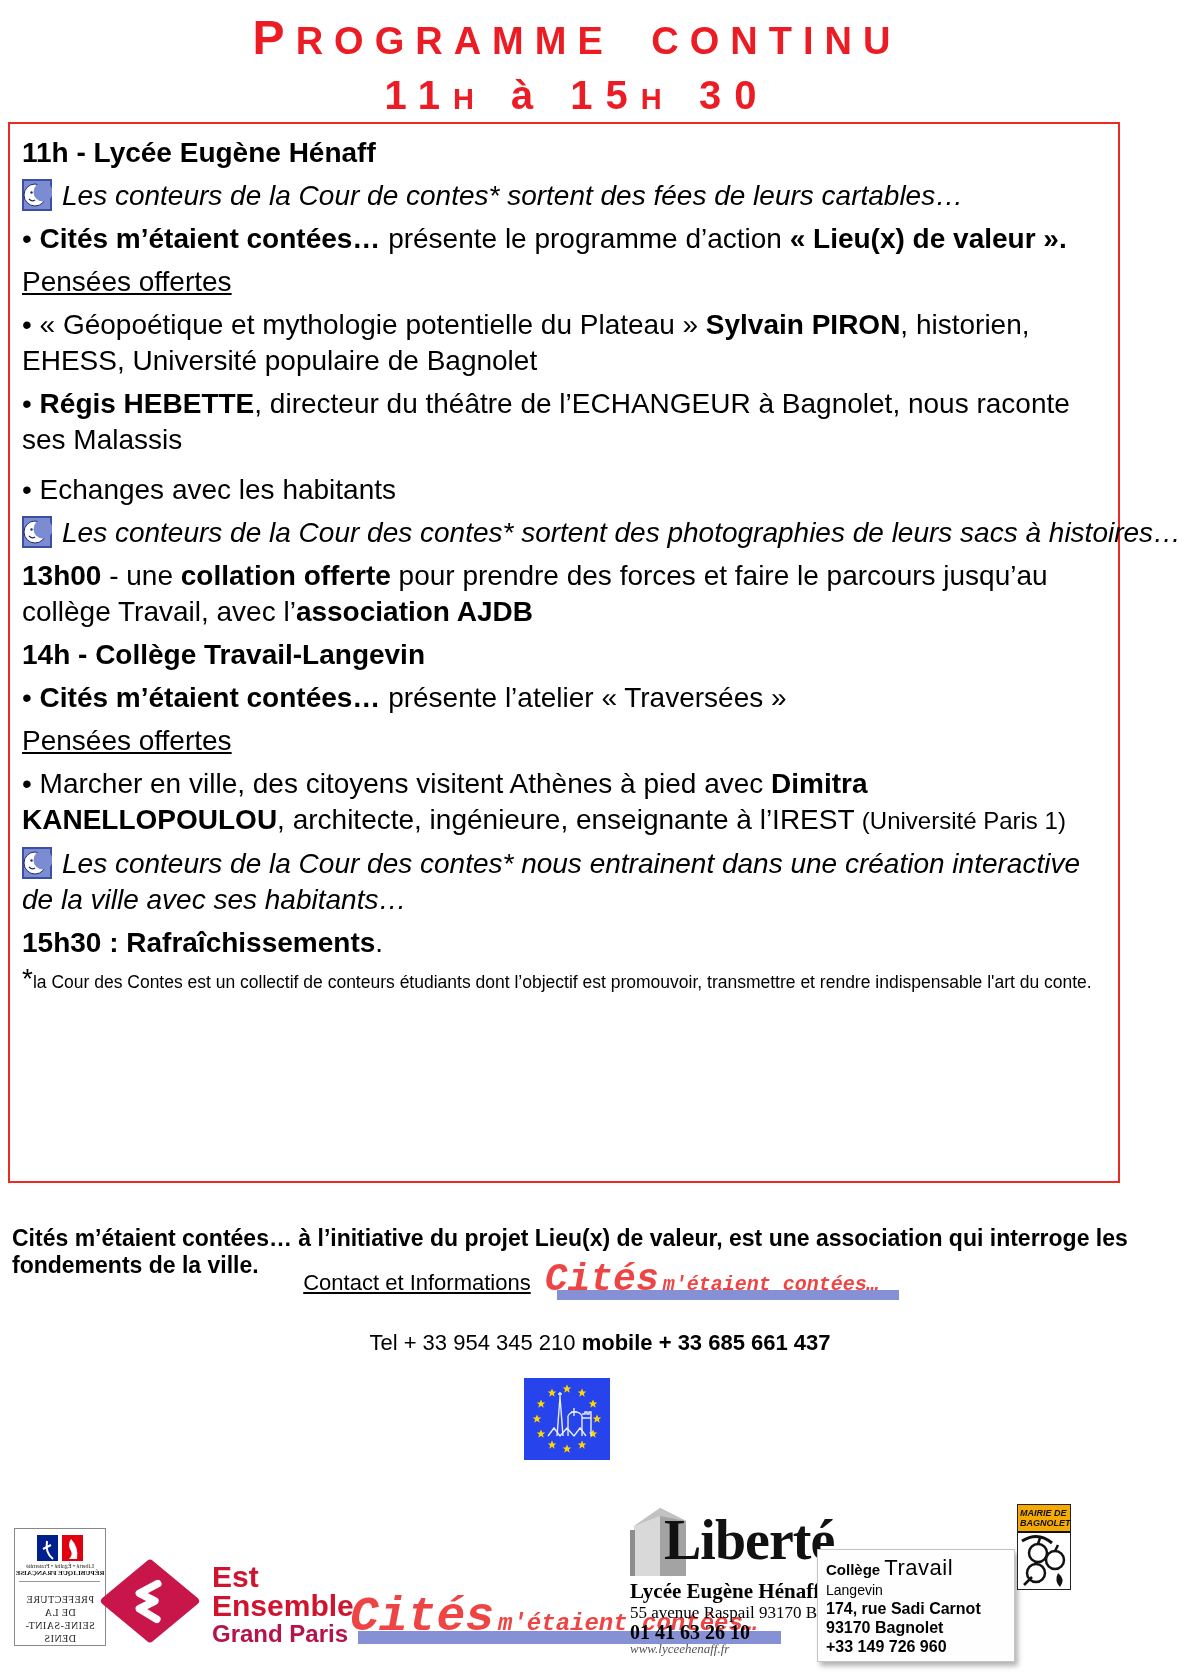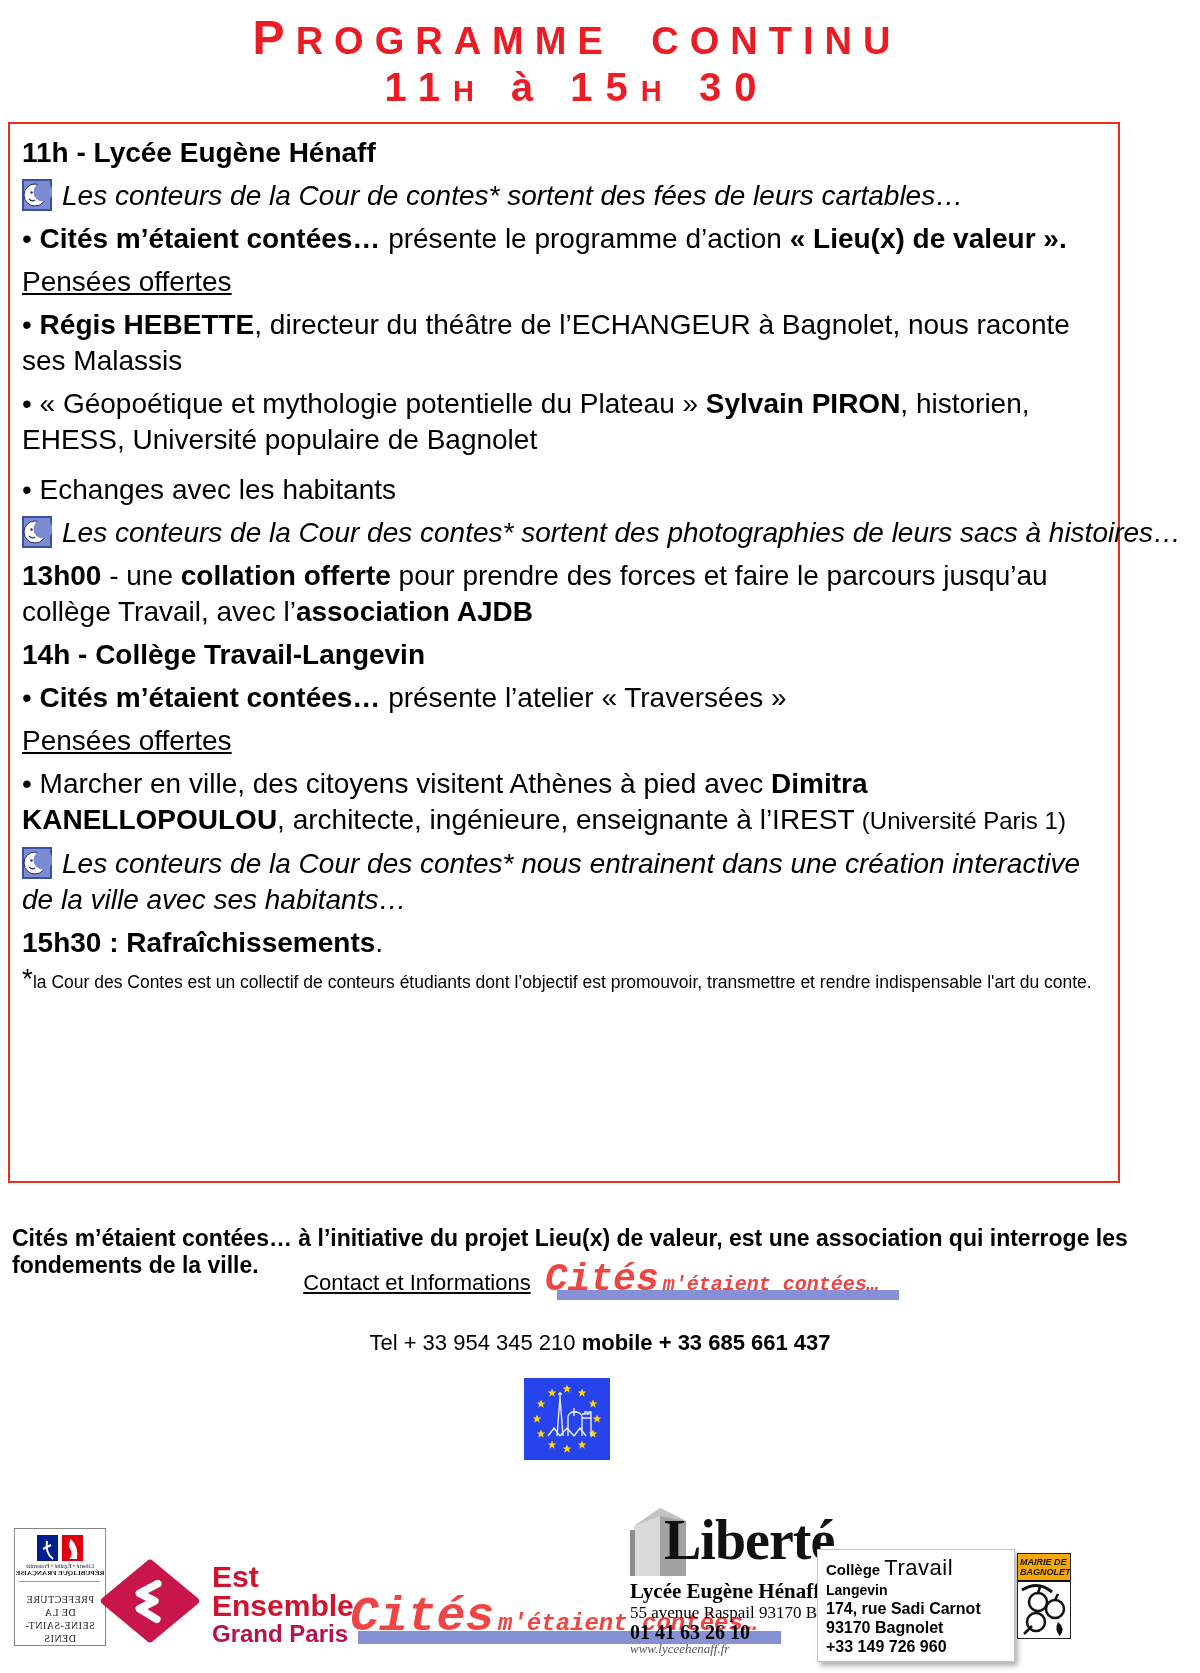--- a/index.html
+++ b/index.html
@@ -4,21 +4,21 @@
 <style>
   html,body{margin:0;padding:0;background:#fff;}
   .page{position:relative;width:1200px;height:1673px;background:#fff;overflow:hidden;
         font-family:"Liberation Sans",sans-serif;color:#000;}
 
   
   .title{position:absolute;top:10px;left:12px;width:1130px;text-align:center;
          color:#ec1c24;font-weight:700;}
   .t1{font-size:38px;letter-spacing:11px;word-spacing:16px;}
   .t1 .cap{font-size:48px;}
-  .t2{font-size:40px;letter-spacing:13px;}
+  .t2{font-size:40px;letter-spacing:13px;margin-top:8px;}
   .t2 .sm{font-size:29px;}
 
   
   .box{position:absolute;left:8px;top:122px;width:1112px;height:1061px;
        border:2px solid #ec2a20;box-sizing:border-box;padding:4px 12px;
        font-size:28px;line-height:36px;}
   .box p{margin:7px 0;}
   .b{font-weight:700;}
   .bi{font-weight:700;}
   .u{text-decoration:underline;}
@@ -83,24 +83,24 @@
   .henaff .addr{position:absolute;left:2px;top:78px;width:280px;}
   .addr .a1{font-size:21px;font-weight:700;line-height:23px;}
   .addr .a2{font-size:17px;line-height:19px;}
   .addr .a3{font-size:20px;font-weight:700;line-height:20px;}
   .addr .a4{font-size:13px;font-style:italic;color:#555;line-height:14px;}
 
   .card{position:absolute;left:817px;top:1549px;width:180px;background:#fefefe;
         border:1px solid #c5c5c5;box-shadow:3px 4px 5px rgba(0,0,0,.3);padding:5px 8px;}
   .card .c1{font-weight:700;font-size:15px;}
   .card .c2{font-size:22px;letter-spacing:.5px;}
-  .card .c3{font-weight:700;font-size:14px;}
+  .card .c3{font-weight:400;font-size:14px;}
   .card .l{font-weight:700;font-size:16px;line-height:19px;}
 
-  .mairie{position:absolute;left:1017px;top:1553px;width:54px;border:1px solid #222;
+  .mairie{position:absolute;left:1017px;top:1504px;width:54px;border:1px solid #222;
           box-sizing:border-box;background:#fca5a5;}
   .mband{background:#f4a904;font-style:italic;font-weight:700;font-size:9px;
          line-height:10px;padding:3px 2px;color:#111;}
   .mfruit{display:block;border-top:2px solid #111;}
 </style>
 </head>
 <body>
 
 <div class="page">
 
@@ -120,23 +120,23 @@
           <circle cx="21" cy="13" r="9.5" fill="#7b8cd2"></circle>
           <circle cx="9.5" cy="13.5" r="1.2" fill="#1d2a6e"></circle>
           <path d="M7,20 q3,3 6,1" stroke="#1d2a6e" fill="none" stroke-width="1.2"></path>
         </svg><span class="txt">Les conteurs de la Cour de contes* sortent des fées de leurs cartables…</span>
     </p>
 
     <p><span>• </span><span class="bi">Cités m’étaient contées…</span><span> présente le programme d’action </span><span class="b">« Lieu(x) de valeur ».</span></p>
 
     <p class="u">Pensées offertes</p>
 
+    <p class="sub"><span>• « Géopoétique et mythologie potentielle du Plateau » </span><span class="b">Sylvain PIRON</span><span>, historien, EHESS, Université populaire de Bagnolet</span></p>
+
     <p class="sub"><span>• </span><span class="b">Régis HEBETTE</span><span>, directeur du théâtre de l’ECHANGEUR à Bagnolet, nous raconte ses Malassis</span></p>
-
-    <p class="sub"><span>• « Géopoétique et mythologie potentielle du Plateau » </span><span class="b">Sylvain PIRON</span><span>, historien, EHESS, Université populaire de Bagnolet</span></p>
 
     <p style="margin-top:14px;">• Echanges avec les habitants</p>
 
     <p class="lead">
       <svg class="moon" viewBox="0 0 30 32" width="30" height="32">
           <rect x="1" y="1" width="28" height="30" fill="#7b8cd2" stroke="#3d4fa0" stroke-width="2"></rect>
           <circle cx="13" cy="16" r="11" fill="#fff" stroke="#1d2a6e" stroke-width="1"></circle>
           <circle cx="21" cy="13" r="9.5" fill="#7b8cd2"></circle>
           <circle cx="9.5" cy="13.5" r="1.2" fill="#1d2a6e"></circle>
           <path d="M7,20 q3,3 6,1" stroke="#1d2a6e" fill="none" stroke-width="1.2"></path>

